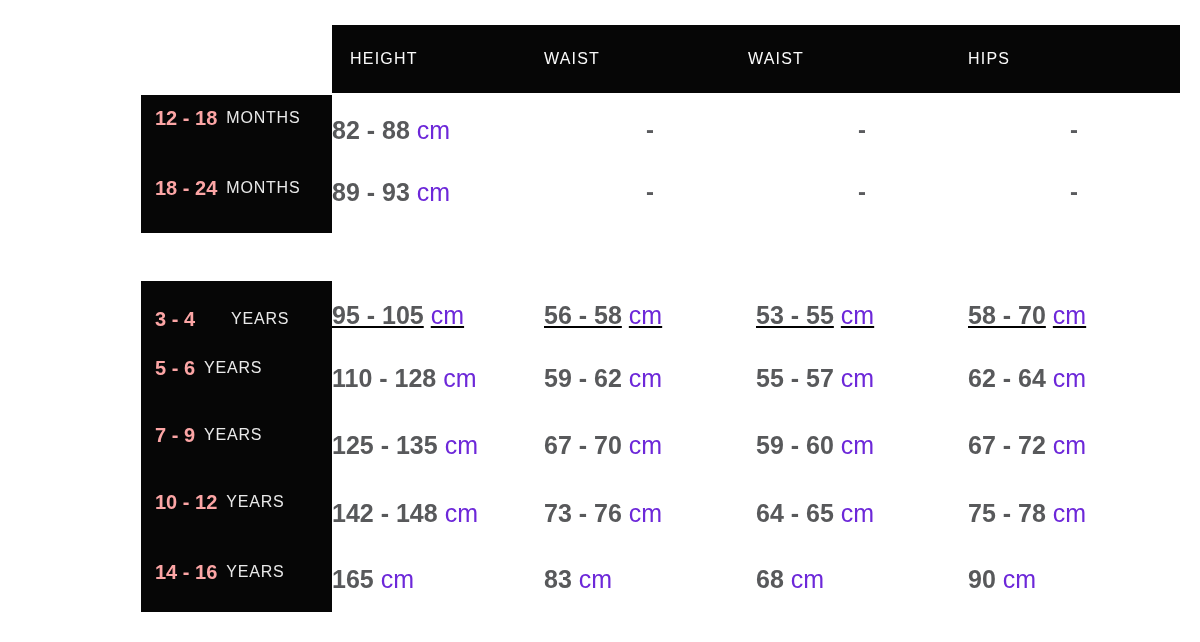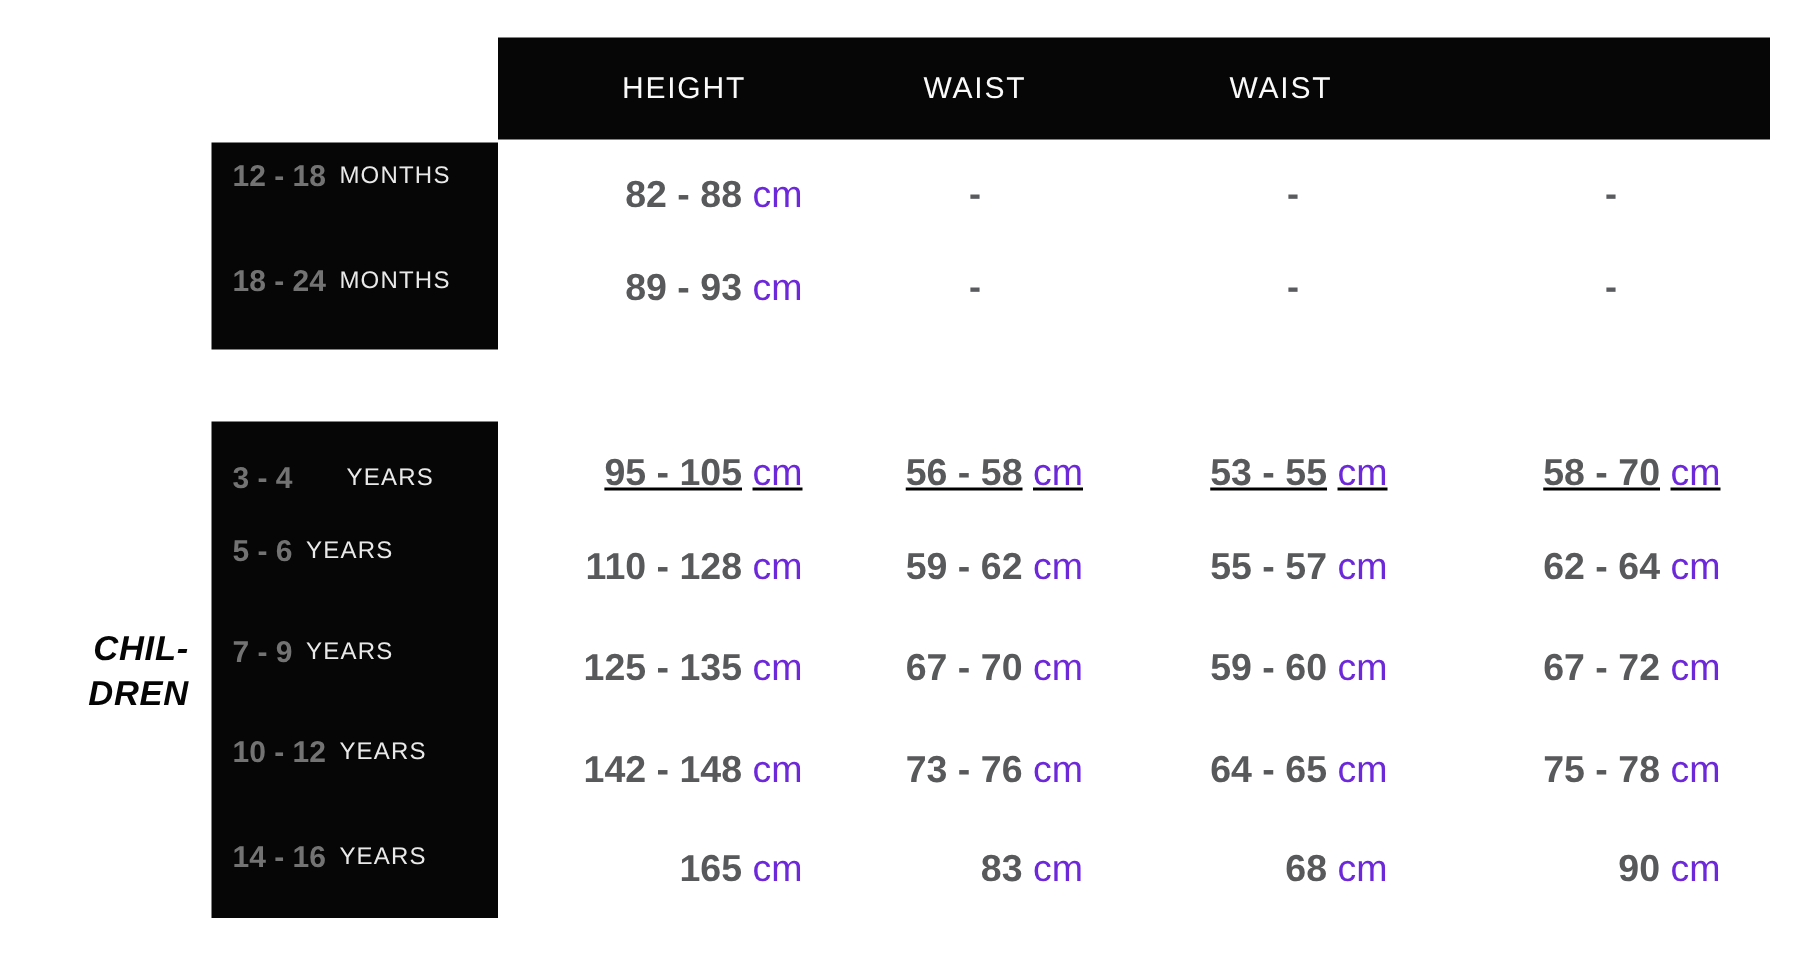--- a/index.html
+++ b/index.html
@@ -2,42 +2,42 @@
 <html><head>
 <meta charset="utf-8">
 <style>
   html,body{margin:0;padding:0;background:#ffffff;}
   .stage{
     position:relative;width:1200px;height:642px;background:#ffffff;
     font-family:"Liberation Sans","DejaVu Sans",sans-serif;overflow:hidden;
   }
   
   .header-bar{position:absolute;left:332px;top:25px;width:848px;height:68px;background:#060606;display:flex;}
-  .hcell{width:212px;display:flex;align-items:center;justify-content:center;
-         color:#fafafa;font-size:20px;font-weight:400;letter-spacing:1.2px;}
+  .hcell{width:212px;display:flex;align-items:center;justify-content:flex-start;
+         color:#fafafa;font-size:16px;font-weight:400;letter-spacing:1.2px;}
   .hcell.h1 span{transform:translateX(18px);}
   .hcell.h3 span{transform:translateX(-8px);}
   
   .cat-label{position:absolute;left:0;width:126px;text-align:right;
              font-weight:700;font-style:italic;font-size:23px;line-height:30px;
              color:#050505;letter-spacing:0.5px;}
   .cat-babies{top:138px;}
   .cat-children{top:417px;}
   
   .black-box{position:absolute;left:141px;width:191px;background:#060606;}
   .box-babies{top:95px;height:138px;}
   .box-children{top:281px;height:331px;}
   .age-row{position:absolute;left:14px;right:4px;height:30px;display:flex;align-items:center;}
-  .age-num{font-weight:700;font-size:20px;color:#737373;white-space:nowrap;}
+  .age-num{font-weight:700;font-size:20px;color:#fca5a5;white-space:nowrap;}
   .age-unit{font-size:16px;color:#e9e9e9;margin-left:9px;letter-spacing:0.8px;white-space:nowrap;}
   .b-r0{top:8px;} .b-r1{top:78px;}
   .c-r0{top:23px;gap:27px;} .c-r1{top:72px;} .c-r2{top:139px;} .c-r3{top:206px;} .c-r4{top:276px;}
   
   .data-row{position:absolute;left:332px;width:848px;height:30px;display:flex;}
-  .dcell{width:212px;box-sizing:border-box;display:flex;align-items:center;justify-content:flex-end;white-space:nowrap;}
+  .dcell{width:212px;box-sizing:border-box;display:flex;align-items:center;justify-content:flex-start;white-space:nowrap;}
   .dcell.c1{padding-right:9px;}
   .dcell.c2{padding-right:34px;}
   .dcell.c3{padding-right:43px;}
   .dcell.c4{padding-right:33px;}
   .dcell.dash-cell{justify-content:center;padding:0;}
   .val{font-weight:700;font-size:25px;color:#58595b;}
   .unit{font-weight:400;font-size:25px;color:#6d28d9;margin-left:7px;}
   .dash{font-weight:700;font-size:24px;color:#5a5b5e;}
   .d-b0{top:115px;} .d-b1{top:177px;}
   .d-c0{top:300px;text-decoration:underline;} .d-c1{top:363px;} .d-c2{top:430px;} .d-c3{top:498px;} .d-c4{top:564px;}
@@ -50,20 +50,23 @@
   <div class="header-bar">
     <div class="hcell h1">
         <span>HEIGHT</span>
       </div>
     <div class="hcell h2">
         <span>WAIST</span>
       </div>
     <div class="hcell h3">
         <span>WAIST</span>
       </div>
+    <div class="hcell h4">
+        <span>HIPS</span>
+      </div>
   </div>
 
 
   <div class="black-box box-babies">
     <div class="age-row b-r0">
       <span class="age-num">12 - 18</span>
       <span class="age-unit">MONTHS</span>
     </div>
     <div class="age-row b-r1">
       <span class="age-num">18 - 24</span>
@@ -95,24 +98,20 @@
         <span class="dash">-</span>
       </div>
     <div class="dcell dash-cell">
         <span class="dash">-</span>
       </div>
     <div class="dcell dash-cell">
         <span class="dash">-</span>
       </div>
   </div>
 
-  <div class="cat-label cat-children">
-    <div>CHIL-</div>
-    <div>DREN</div>
-  </div>
 
   <div class="black-box box-children">
     <div class="age-row c-r0">
       <span class="age-num">3 - 4</span>
       <span class="age-unit">YEARS</span>
     </div>
     <div class="age-row c-r1">
       <span class="age-num">5 - 6</span>
       <span class="age-unit">YEARS</span>
     </div>

